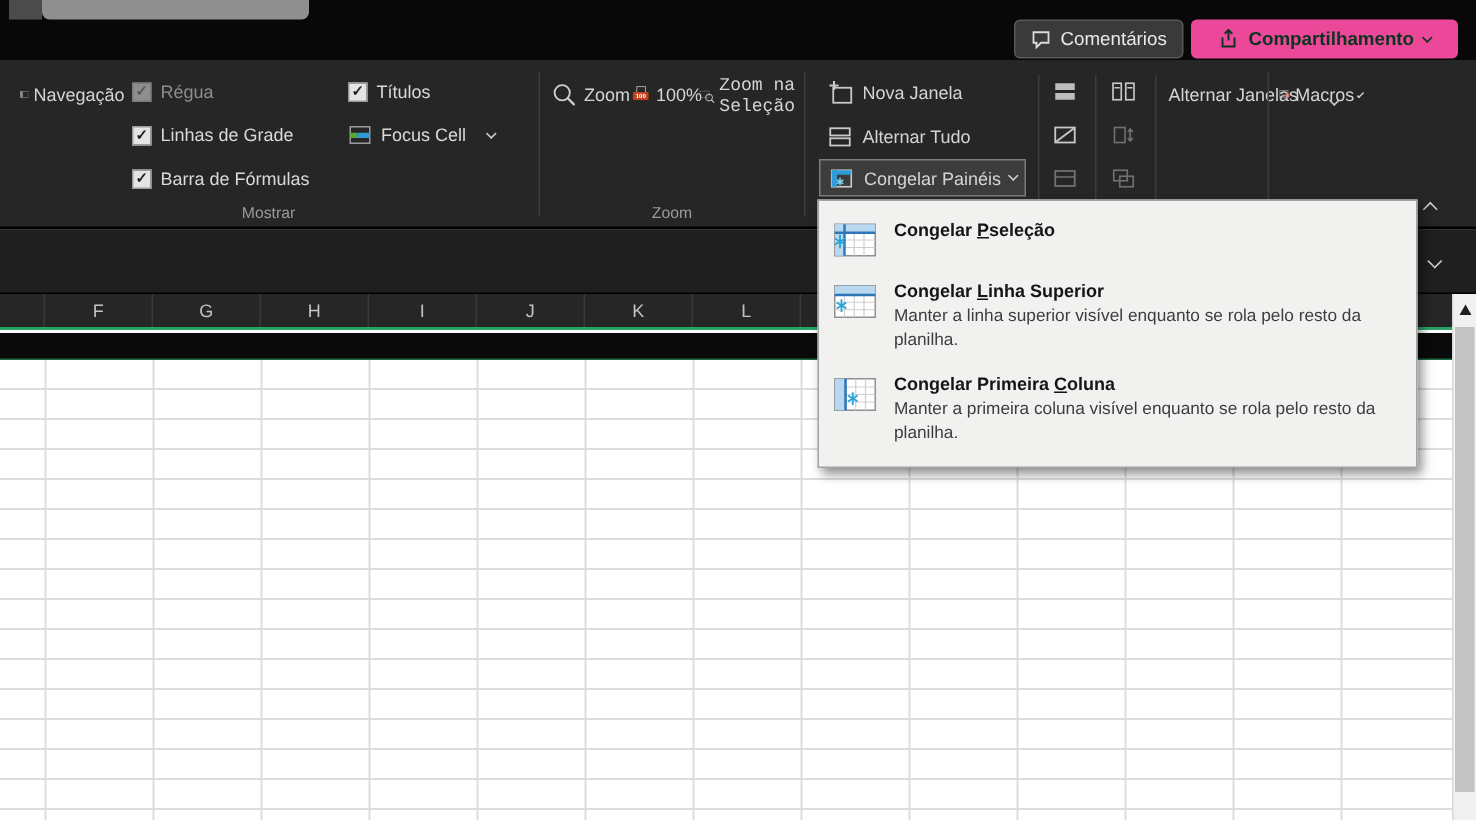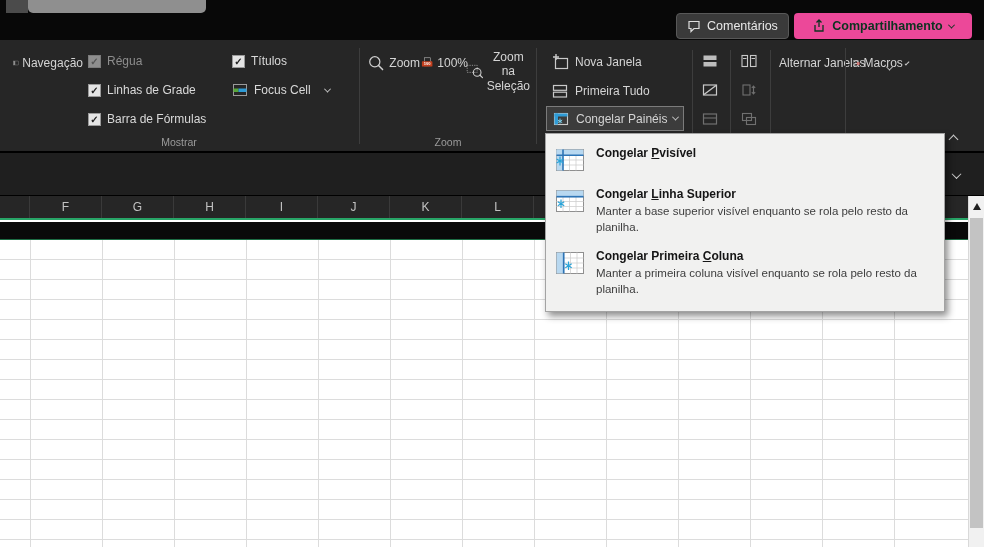--- a/index.html
+++ b/index.html
@@ -152,21 +152,21 @@
 
     <div class="bigbtn" style="left:420px; top:10px; width:48px;">
       <svg width="30" height="27" viewBox="0 0 30 27">
         <rect x="9.5" y="1.5" width="12" height="17" fill="#262626" stroke="#c9c9c9" stroke-width="1.1"></rect>
         <rect x="4" y="9" width="22" height="11" rx="1.5" fill="#c43e1c"></rect>
         <text x="15" y="17.3" text-anchor="middle" font-size="8.5" font-weight="bold" fill="#ffffff">100</text>
       </svg>
       <span class="biglabel">100%</span>
     </div>
 
-    <div class="bigbtn" style="left:466px; top:10px; width:64px;">
+    <div class="bigbtn" style="left:466px; top:10px; width:64px;font-family:Liberation Mono, monospace;">
       <svg width="30" height="27" viewBox="0 0 30 27">
         <rect x="2" y="3" width="17" height="12" fill="none" stroke="#c9c9c9" stroke-width="1.1" stroke-dasharray="2 2"></rect>
         <circle cx="19" cy="15" r="6.5" fill="none" stroke="#d0d0d0" stroke-width="1.8"></circle>
         <line x1="23.5" y1="19.5" x2="28" y2="24" stroke="#d0d0d0" stroke-width="2" stroke-linecap="round"></line>
       </svg>
       <span class="biglabel" style="width:56px;">Zoom na Seleção</span>
     </div>
 
     <div class="grouplabel" style="left:360px; width:176px;">Zoom</div>
     <div class="vdiv" style="left:536px;"></div>
@@ -177,21 +177,21 @@
         <rect x="4.5" y="5.5" width="12" height="10" fill="none" stroke="#c9c9c9" stroke-width="1.2"></rect>
       </svg>
       <span>Nova Janela</span>
     </div>
 
     <div class="winrow" style="left:546px; top:38px;">
       <svg width="18" height="18" viewBox="0 0 18 18">
         <rect x="2.5" y="3.5" width="13" height="4.8" fill="none" stroke="#c9c9c9" stroke-width="1.2"></rect>
         <rect x="2.5" y="10.2" width="13" height="4.8" fill="none" stroke="#c9c9c9" stroke-width="1.2"></rect>
       </svg>
-      <span>Primeira Tudo</span>
+      <span>Alternar Tudo</span>
     </div>
 
     <div class="winrow active" style="left:546px; top:66px;">
       <svg width="18" height="18" viewBox="0 0 18 18">
         <rect x="2.5" y="3.5" width="13" height="11" fill="none" stroke="#c9c9c9" stroke-width="1.1"></rect>
         <rect x="2.5" y="3.5" width="13" height="3" fill="#2e9bd6"></rect>
         <rect x="2.5" y="3.5" width="3.5" height="11" fill="#2e9bd6"></rect>
         <path d="M8 8.5v5M5.8 10l4.4 2.6M10.2 10l-4.4 2.6" stroke="#7fd4f0" stroke-width="1"></path>
       </svg>
       <span>Congelar Painéis</span>
@@ -311,37 +311,37 @@
         <svg width="30" height="26" viewBox="0 0 30 26">
           <rect x="1.5" y="2.5" width="27" height="21" fill="#ffffff" stroke="#8f8f8f" stroke-width="1"></rect>
           <rect x="1.5" y="2.5" width="27" height="5.5" fill="#b8d8f0"></rect>
           <rect x="1.5" y="2.5" width="6.5" height="21" fill="#b8d8f0"></rect>
           <path d="M14.5 8v15.5M21 8v15.5M8 13h20.5M8 18h20.5" stroke="#cfcfcf" stroke-width="0.8"></path>
           <path d="M1.5 8.2h27M8 2.5v21" stroke="#2e75b6" stroke-width="1.6"></path>
           <path d="M5 9.5v9M1.6 12l6.8 4M8.4 12l-6.8 4" stroke="#29a3d8" stroke-width="1.2"></path>
         </svg>
       </div>
       <div class="dd-text">
-        <div class="dd-title"><span>Congelar </span><u>P</u><span>visível</span></div>
+        <div class="dd-title"><span>Congelar </span><u>P</u><span>seleção</span></div>
       </div>
     </div>
 
     <div class="dd-item">
       <div class="dd-icon">
         <svg width="30" height="26" viewBox="0 0 30 26">
           <rect x="1.5" y="2.5" width="27" height="21" fill="#ffffff" stroke="#8f8f8f" stroke-width="1"></rect>
           <rect x="1.5" y="2.5" width="27" height="6" fill="#b8d8f0"></rect>
           <path d="M8 8.7v14.8M14.5 8.7v14.8M21 8.7v14.8M1.5 13.5h27M1.5 18.5h27" stroke="#cfcfcf" stroke-width="0.8"></path>
           <path d="M1.5 8.7h27" stroke="#2e75b6" stroke-width="1.7"></path>
           <path d="M6 11.5v8.5M2.8 13.7l6.4 4M9.2 13.7l-6.4 4" stroke="#29a3d8" stroke-width="1.2"></path>
         </svg>
       </div>
       <div class="dd-text">
         <div class="dd-title"><span>Congelar </span><u>L</u><span>inha Superior</span></div>
-        <div class="dd-desc">Manter a base superior visível enquanto se rola pelo resto da planilha.</div>
+        <div class="dd-desc">Manter a linha superior visível enquanto se rola pelo resto da planilha.</div>
       </div>
     </div>
 
     <div class="dd-item">
       <div class="dd-icon">
         <svg width="30" height="26" viewBox="0 0 30 26">
           <rect x="1.5" y="2.5" width="27" height="21" fill="#ffffff" stroke="#8f8f8f" stroke-width="1"></rect>
           <rect x="1.5" y="2.5" width="7" height="21" fill="#b8d8f0"></rect>
           <path d="M8.7 8h19.8M8.7 13h19.8M8.7 18h19.8M15.5 2.5v21M22 2.5v21" stroke="#cfcfcf" stroke-width="0.8"></path>
           <path d="M8.7 2.5v21" stroke="#2e75b6" stroke-width="1.7"></path>

